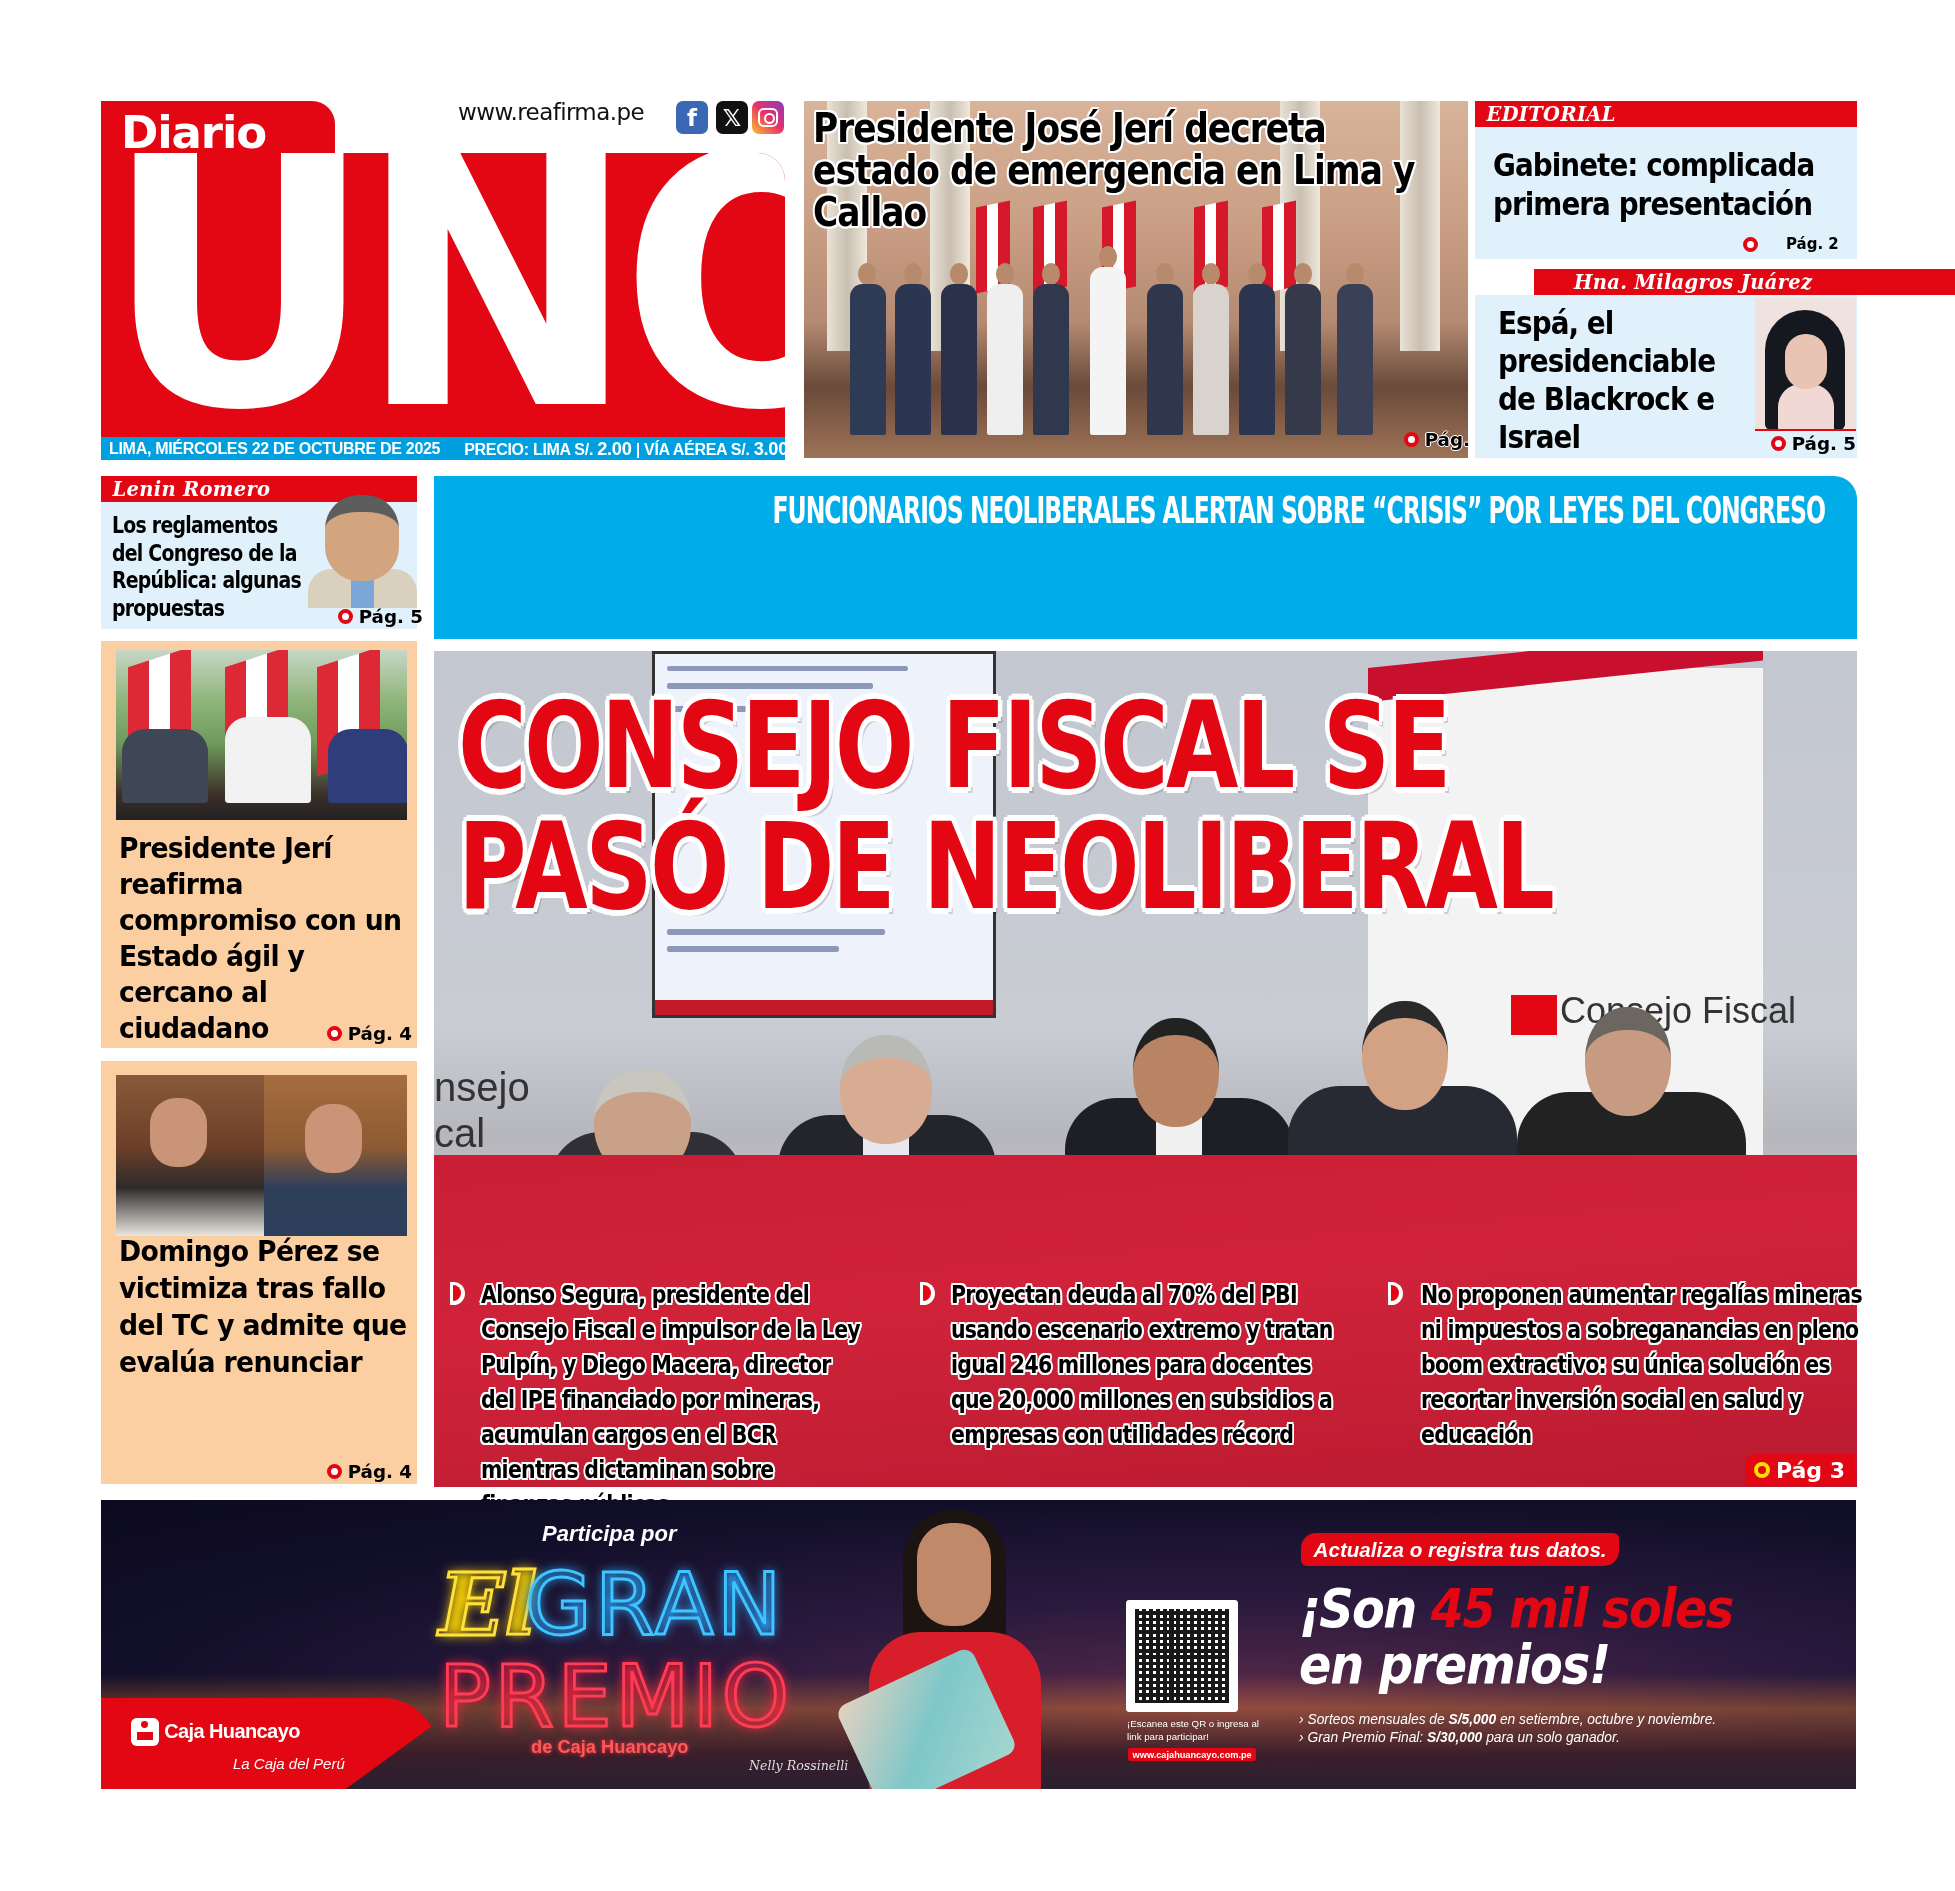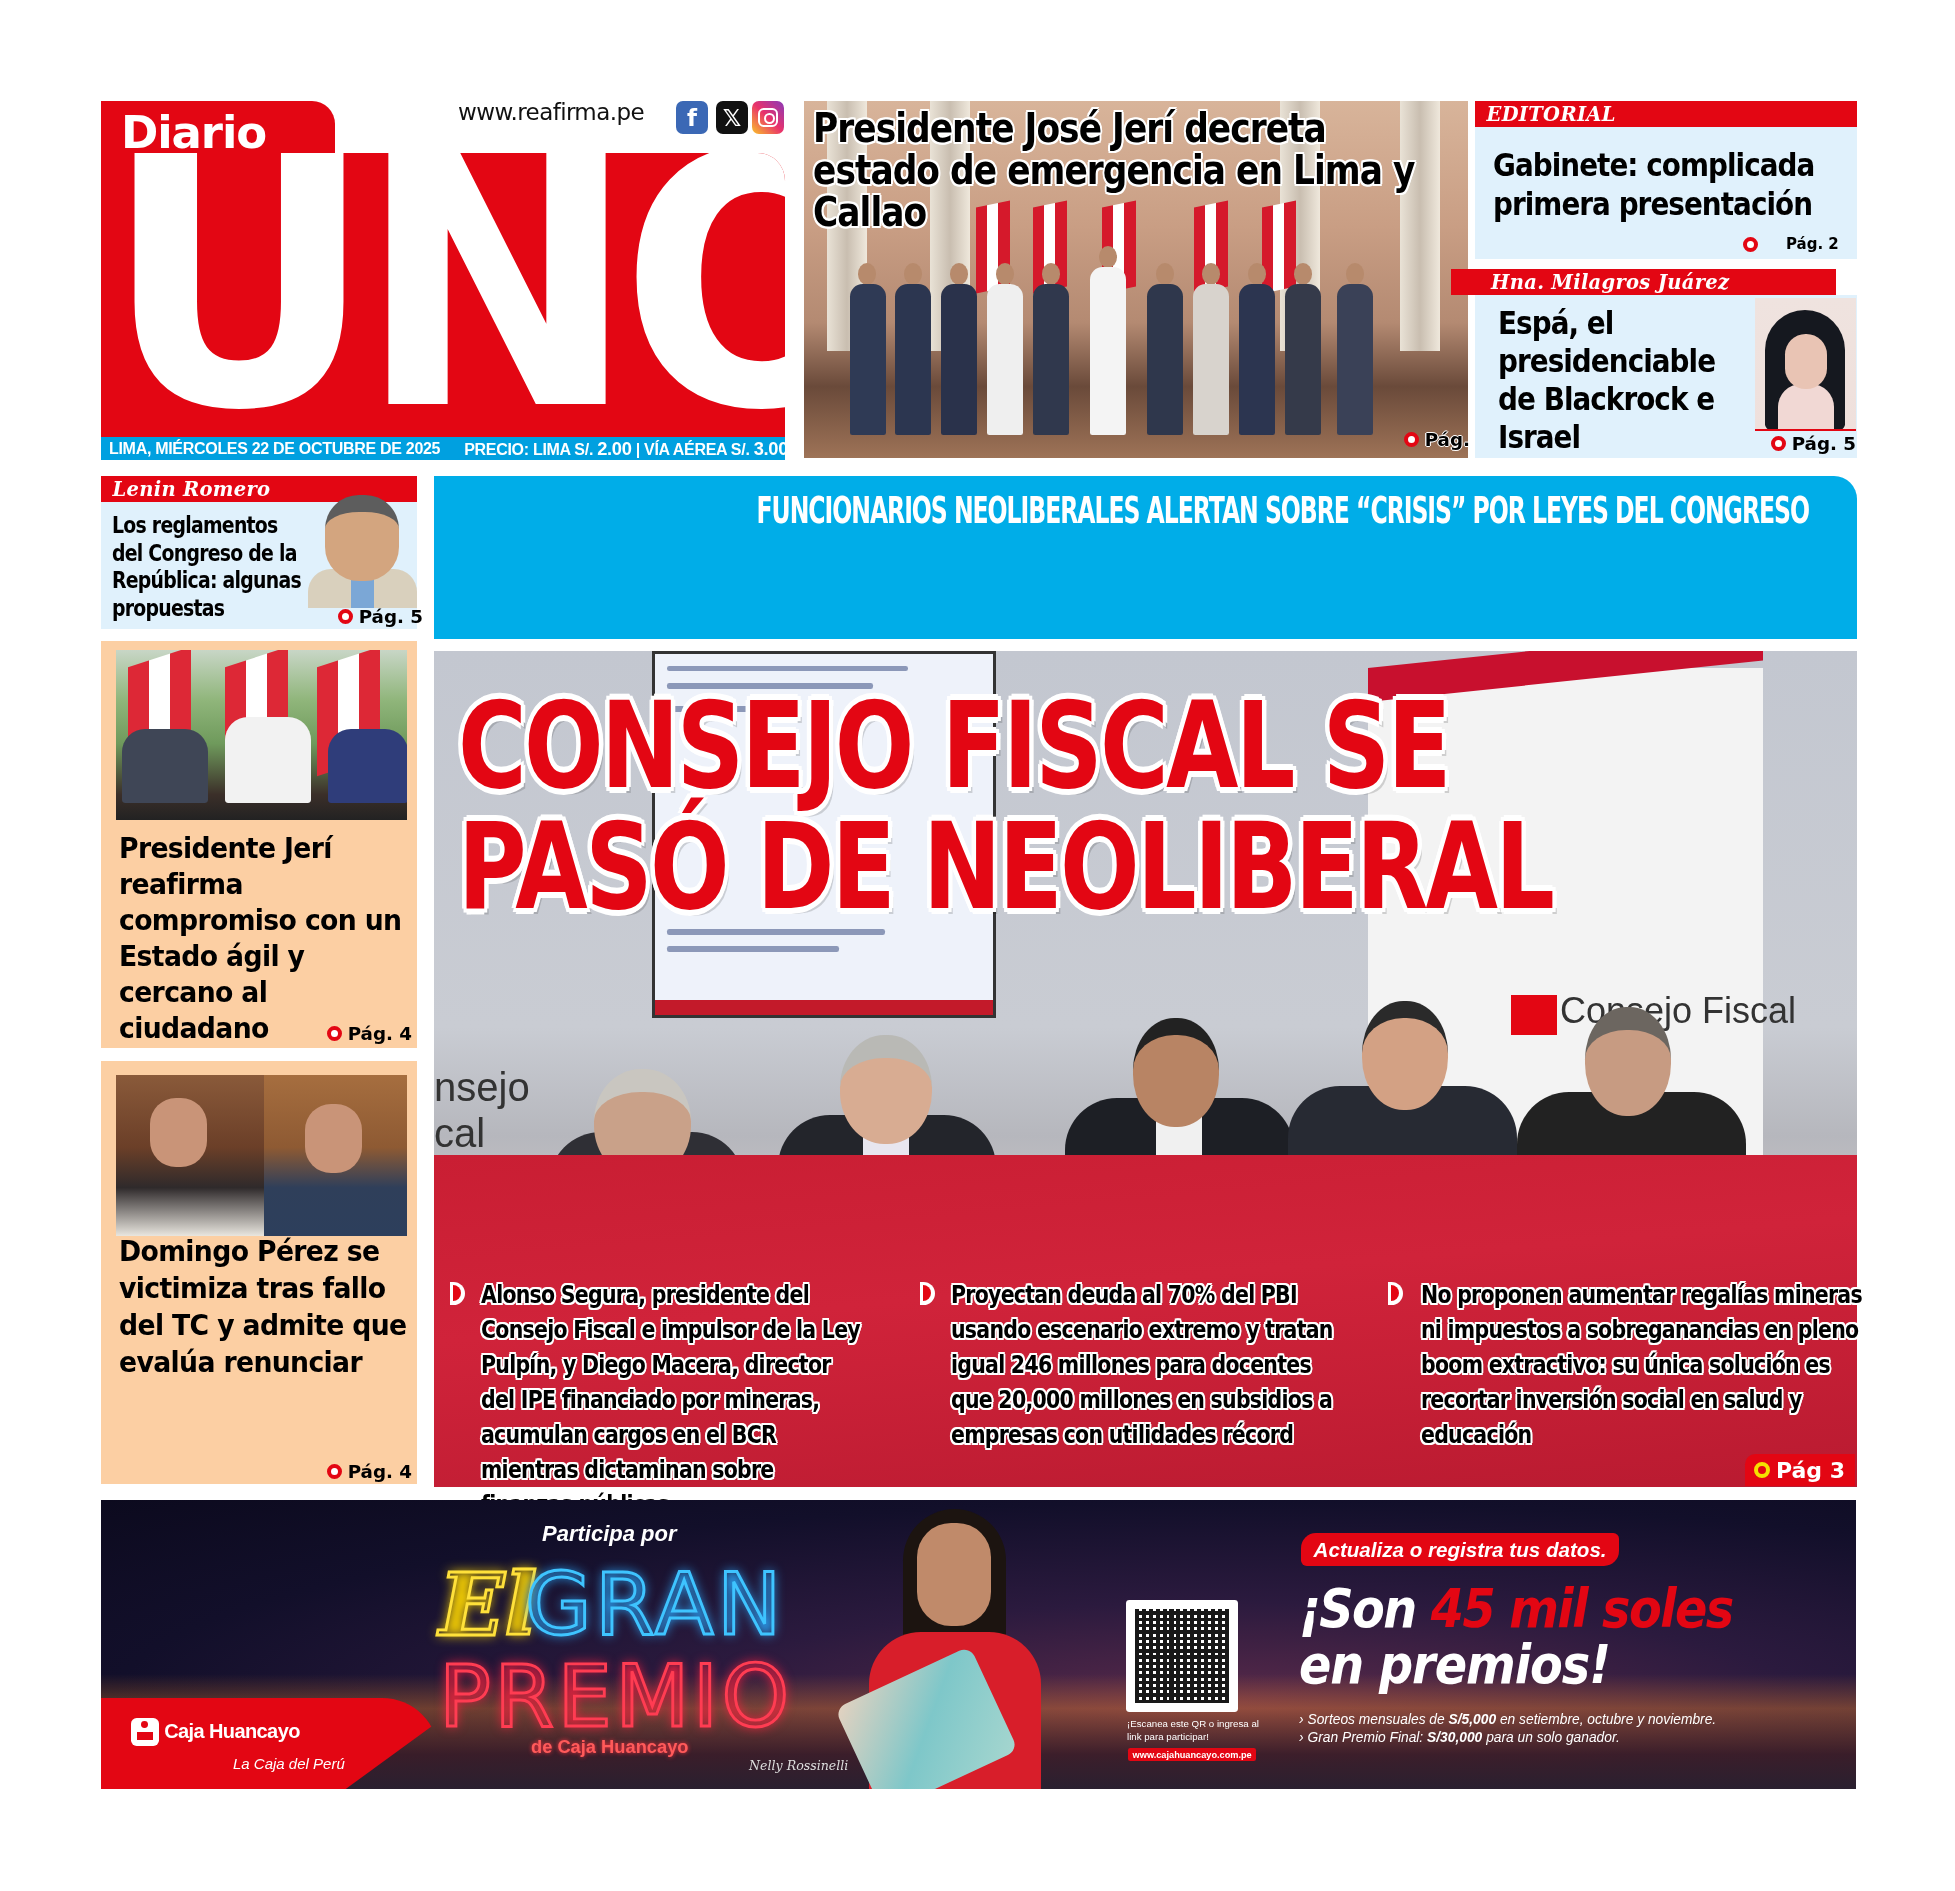--- a/index.html
+++ b/index.html
@@ -39,21 +39,21 @@
   .pag-tag .dot { width:15px; height:15px; border-radius:50%; border:4px solid #e30613; background:#fff; flex:none; }
   #top-pag { left:1404px; top:429px; font-size:18.3px; text-shadow:1.1px 0 #fff,-1.1px 0 #fff,0 1.1px #fff,0 -1.1px #fff; }
 
   
   .col-header { background:#e30613; color:#fff; font-family:"DejaVu Serif", serif; font-style:italic; font-weight:900; font-size:19.5px; padding-left:11.5px; display:flex; align-items:center; letter-spacing:0.3px; }
   .light-box { background:#e0f1fc; }
   #ed-header { left:1475px; top:101px; width:382px; height:26px; }
   #ed-box { left:1475px; top:127px; width:382px; height:132px; }
   #ed-title { left:1493px; top:146px; width:355px; font-size:32px; line-height:39px; font-weight:900; color:#000; font-family:"DejaVu Sans", sans-serif; letter-spacing:-1.1px; transform:scaleX(0.87); transform-origin:left top; width:413px; }
   #ed-pag { left:1743px; top:235px; font-size:15px;gap:28px; }
-  #mj-header { left:1451px; top:269px; width:385px; height:26px;padding-left:40px; }
+  #mj-header { left:1534px; top:269px; width:422px; height:26px;padding-left:40px; }
   #mj-box { left:1475px; top:295px; width:382px; height:163px; }
   #mj-title { left:1498px; top:304px; font-size:32px; line-height:38px; font-weight:900; color:#000; font-family:"DejaVu Sans", sans-serif; letter-spacing:-1.1px; transform:scaleX(0.87); transform-origin:left top; width:258px; }
   #mj-photo { left:1755px; top:298px; width:101px; height:133px; background:linear-gradient(180deg,#efe3df 0%,#efe0dc 100%); overflow:hidden; border-bottom:2.9px solid #e30613; }
   #mj-photo .hair { position:absolute; left:10.3px; top:11.5px; width:80px; height:120px; background:#15181f; border-radius:40px 40px 5.7px 5.7px; }
   #mj-photo .face { position:absolute; left:30px; top:36px; width:42px; height:55px; background:#e9c4b4; border-radius:20.6px; }
   #mj-photo .neck { position:absolute; left:23px; top:86px; width:56px; height:52px; background:#f1d8d4; border-radius:23px 23px 0 0; }
   #mj-pag { left:1771px; top:433px; font-size:18.3px; }
 
   
   #lr-header { left:101px; top:476px; width:316px; height:26px; }
@@ -78,21 +78,21 @@
   #pb2-photo .l { position:absolute; left:0; top:0; width:148px; height:161px; background:linear-gradient(180deg,#8a5a3a 0%,#6b3f28 45%,#2f2a2b 70%,#e9e6df 100%); }
   #pb2-photo .r { position:absolute; left:148px; top:0; width:143px; height:161px; background:linear-gradient(180deg,#a66e3f 0%,#8e5a33 45%,#2f3f5a 70%,#2d3f5c 100%); }
   #pb2-photo .fh { position:absolute; width:57px; height:69px; background:#c99478; border-radius:26px; }
   #pb2-title { left:119px; top:1233px; font-size:29px; line-height:37px; font-weight:900; color:#000; font-family:"DejaVu Sans", sans-serif; letter-spacing:-0.7px; transform:scaleX(0.92); transform-origin:left top; width:321px; }
   #pb2-pag { left:327px; top:1461px; font-size:18.3px; }
 
   
   #blue-banner { left:434px; top:476px; width:1423px; height:163px; background:#00ade8; border-top-right-radius:23px; }
   .banner-line { position:absolute; left:0; width:1423px; text-align:center; color:#fff; font-weight:900; font-size:38px; font-family:"DejaVu Sans", sans-serif; letter-spacing:-1.7px; white-space:nowrap; }
   .banner-line span { display:inline-block; transform:scaleX(0.62); transform-origin:center; }
-  #banner-l1 { top:11.5px; }
+  #banner-l1 { top:11.5px;margin-left:16px; }
   #banner-l2 { top:79px; }
 
   
   #main-photo { left:434px; top:651px; width:1423px; height:836px; overflow:hidden;
     background: linear-gradient(180deg,#c3c7d0 0%,#c9ccd3 45%,#b6b7bd 58%,#c4c1c4 66%,#d21e38 74%,#c81c34 100%); }
   #screen { position:absolute; left:218px; top:0; width:344px; height:367px; background:#eef2fa; border:3.4px solid #333; }
   #screen .sline { position:absolute; left:11.5px; height:5.7px; background:#8c98b8; border-radius:2.3px; }
   #screen .redbar { position:absolute; left:0; right:0; bottom:0; height:15px; background:#c31a2a; }
   #cf-wall { position:absolute; left:934px; top:17px; width:395px; height:516px; background:#f3f3f3; }
   #cf-wall::before { content:""; position:absolute; left:0; top:0; width:395px; height:34px; background:#c8102e; transform:skewY(-6deg); transform-origin:left top; }

